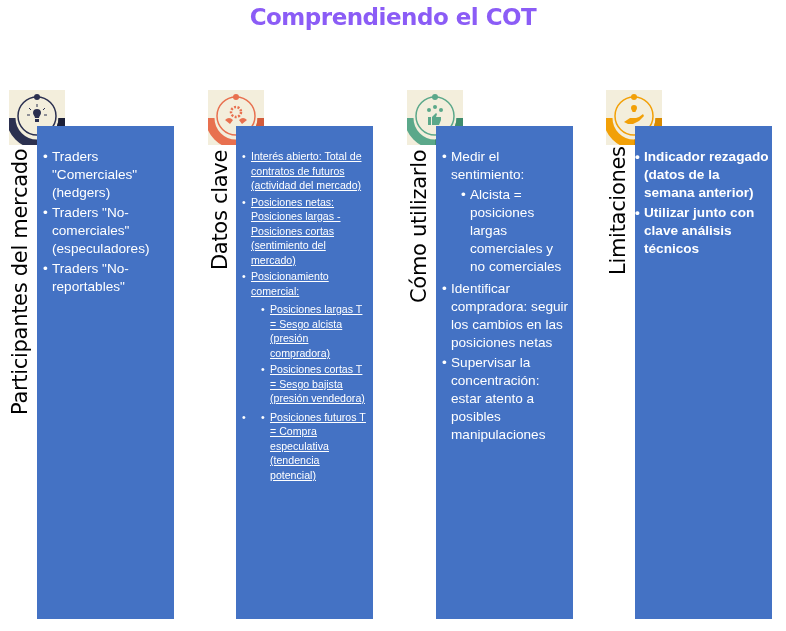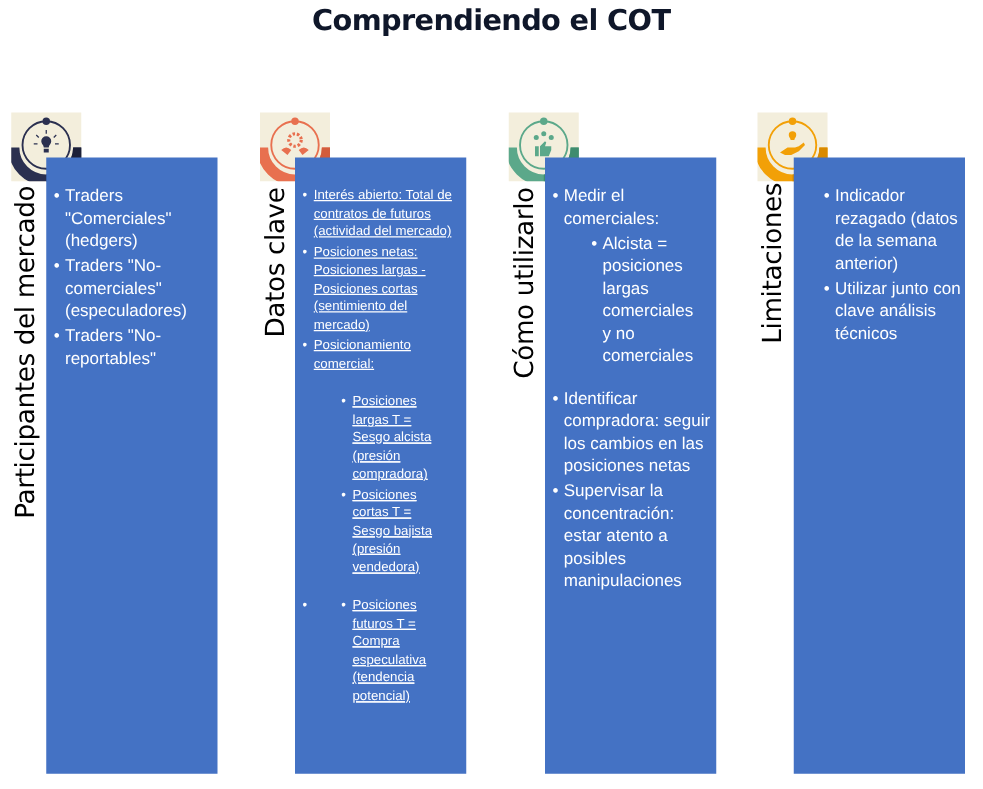--- a/index.html
+++ b/index.html
@@ -2,21 +2,21 @@
 <html><head>
 <meta charset="utf-8">
 <style>
   html, body { margin: 0; padding: 0; }
   body {
     width: 786px; height: 631px; background: #ffffff; position: relative; overflow: hidden;
     font-family: "Liberation Sans", "DejaVu Sans", sans-serif;
   }
   .title {
     position: absolute; left: 0; top: 4px; width: 786px; text-align: center;
-    font-family: "DejaVu Sans", sans-serif; font-weight: bold; font-size: 23px; color: #0f172a;
+    font-family: "DejaVu Sans", sans-serif; font-weight: bold; font-size: 23px; color: #8b5cf6;
     letter-spacing: -0.5px;
   }
   .col { position: absolute; top: 0; width: 200px; height: 631px; }
   .icon-tile {
     position: absolute; top: 90px; width: 56px; height: 55px;
     background: #f3eedc;
   }
   .icon-tile svg { position: absolute; left: 0; top: 0; }
   .box {
     position: absolute; top: 126px; width: 137px; height: 493px;
@@ -29,21 +29,21 @@
     position: absolute; left: 0; bottom: 0;
     transform-origin: left bottom; transform: rotate(-90deg) translate(0, 100%);
     white-space: nowrap; font-size: 21px; color: #000; line-height: 26px;
     font-family: "DejaVu Sans", sans-serif; letter-spacing: -0.3px;
   }
   ul.items { list-style: none; margin: 0; padding: 0; }
   ul.items li { position: relative; padding-left: 9px; }
   ul.items li::before {
     content: "•"; position: absolute; left: 0; top: 0;
   }
-  ul.sub { list-style: none; margin: 16px; padding: 0 0 0 6px; }
+  ul.sub { list-style: none; margin: 4px; padding: 0 0 0 6px; }
   .box1 ul.items, .box3 ul.items, .box4 ul.items { font-size: 13.6px; line-height: 18px; }
   .box2 ul.items { font-size: 10.6px; line-height: 14.5px; }
   .box1 ul.items li, .box3 ul.items li, .box4 ul.items li { margin-bottom: 2px; }
   .box2 ul.items li { margin-bottom: 2px; text-decoration: underline; }
 </style>
 </head>
 <body>
 
 <div class="title">Comprendiendo el COT</div>
 
@@ -129,21 +129,21 @@
         </g>
       <path d="M21 27 h3 v8 h-3z M25 27 l4 -4 l1 1 l-1 3 h5 v3 l-2 5 h-7z" fill="#5ba88a"></path>
     </svg>
   </div>
   <div class="vlabel" style="left:6px; height:158px;">
     <span>Cómo utilizarlo</span>
   </div>
   <div class="box box3" style="left:36px; padding:22px 3px 0 6px;">
     <ul class="items">
       <li>
-        <span>Medir el comerciales:</span>
+        <span>Medir el sentimiento:</span>
         <ul class="sub items" style="margin-top:2px;">
           <li>Alcista = posiciones largas comerciales y no comerciales</li>
         </ul>
       </li>
       <li>Identificar compradora: seguir los cambios en las posiciones netas</li>
       <li>Supervisar la concentración: estar atento a posibles manipulaciones</li>
     </ul>
   </div>
 </div>
 
@@ -155,19 +155,19 @@
       <circle cx="28" cy="26" r="19" fill="none" stroke="#f2a007" stroke-width="1.5"></circle>
       <circle cx="28" cy="7" r="3" fill="#f2a007"></circle>
       <circle cx="28" cy="26" r="14" fill="#f3eedc"></circle>
       <path d="M25 18 a3 3 0 1 1 6 0 c0 2 -1.5 2.5 -1.5 4 h-3 c0 -1.5 -1.5 -2 -1.5 -4z" fill="#f2a007"></path>
       <path d="M18 32 l6 -4 h6 l3 -1 l4 -3 l1 2 l-5 5 l-6 3 h-5z" fill="#f2a007"></path>
     </svg>
   </div>
   <div class="vlabel" style="left:5px; height:130px;">
     <span>Limitaciones</span>
   </div>
-  <div class="box box4" style="left:35px; padding:22px 3px 0 24px;">
+  <div class="box box4" style="left:35px; padding:22px 3px 0 0;font-weight:bold;">
     <ul class="items">
       <li>Indicador rezagado (datos de la semana anterior)</li>
       <li>Utilizar junto con clave análisis técnicos</li>
     </ul>
   </div>
 </div>
 
 </body></html>

